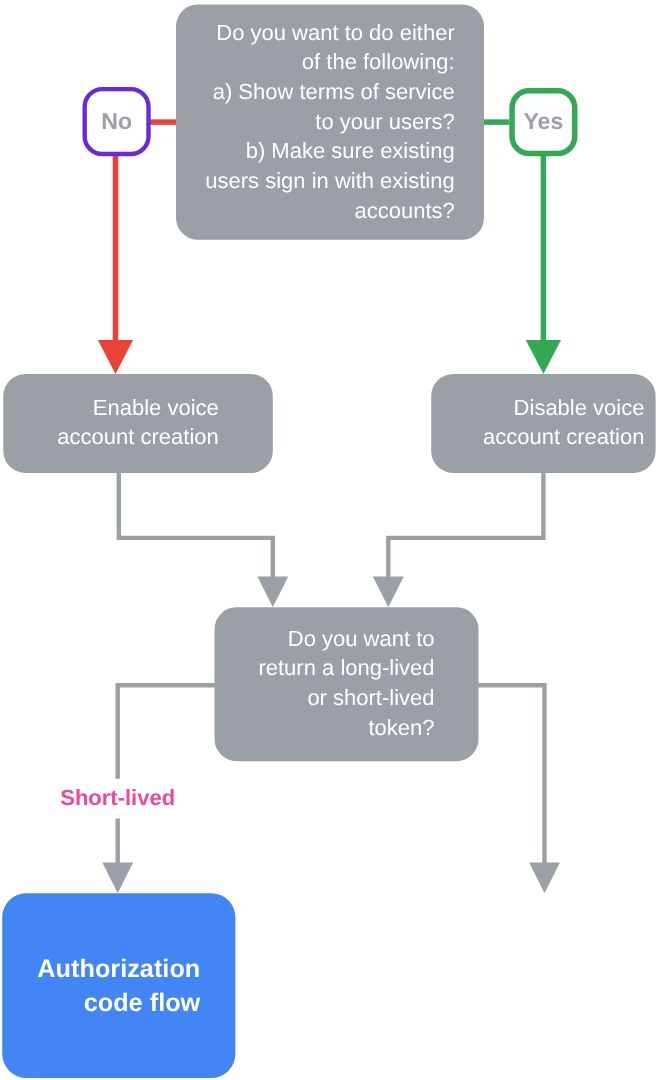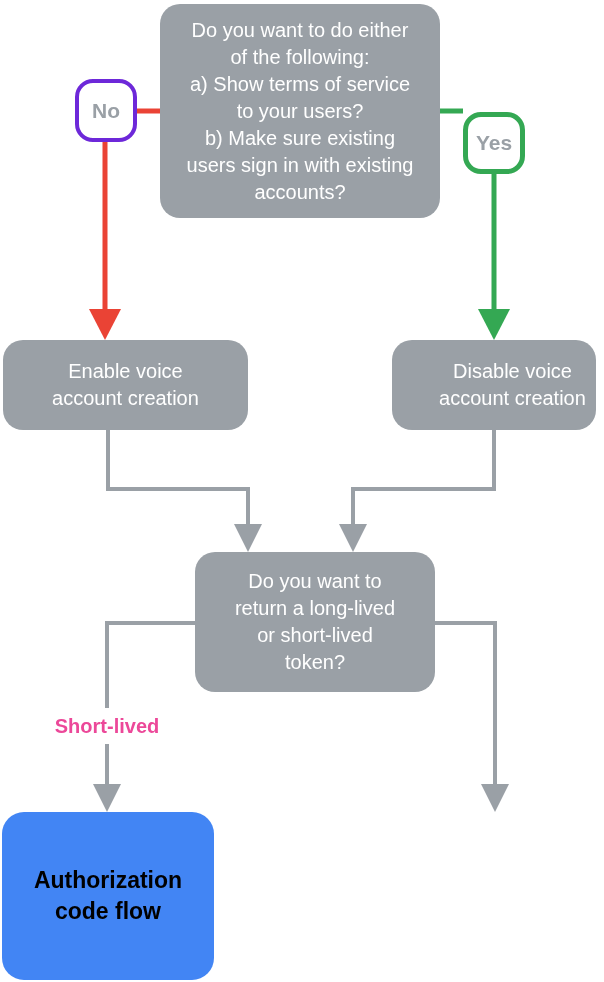--- a/index.html
+++ b/index.html
@@ -18,55 +18,55 @@
     position: absolute;
     left: 0; top: 0;
     width: 604px; height: 982px;
   }
 
   .node {
     position: absolute;
     display: flex;
     align-items: center;
     justify-content: center;
-    text-align: center;
+    text-align: right;
     white-space: pre-line;
   }
 
   .gray-node {
     background: #9AA0A6;
     color: #ffffff;
     border-radius: 20px;
     font-size: 20px;
     line-height: 27px;
     padding: 0 8px;
   }
 
   .blue-node {
     background: #4285F4;
-    color: #000000;
+    color: #ffffff;
     border-radius: 22px;
     font-weight: bold;
     font-size: 23px;
     line-height: 31px;
   }
 
   .badge {
     position: absolute;
     background: #ffffff;
     display: flex;
     align-items: center;
     justify-content: center;
     font-weight: bold;
     font-size: 21px;
     color: #9AA0A6;
     border-radius: 18px;
   }
   .badge-no  { border: 4px solid #6d28d9; }
-  .badge-yes { border: 5px solid #34A853; margin-top: 32px; }
+  .badge-yes { border: 5px solid #34A853; }
 
   .path-label {
     position: absolute;
     background: #ffffff;
     color: #ec4899;
     font-weight: bold;
     font-size: 20px;
     display: flex;
     align-items: center;
     justify-content: center;

